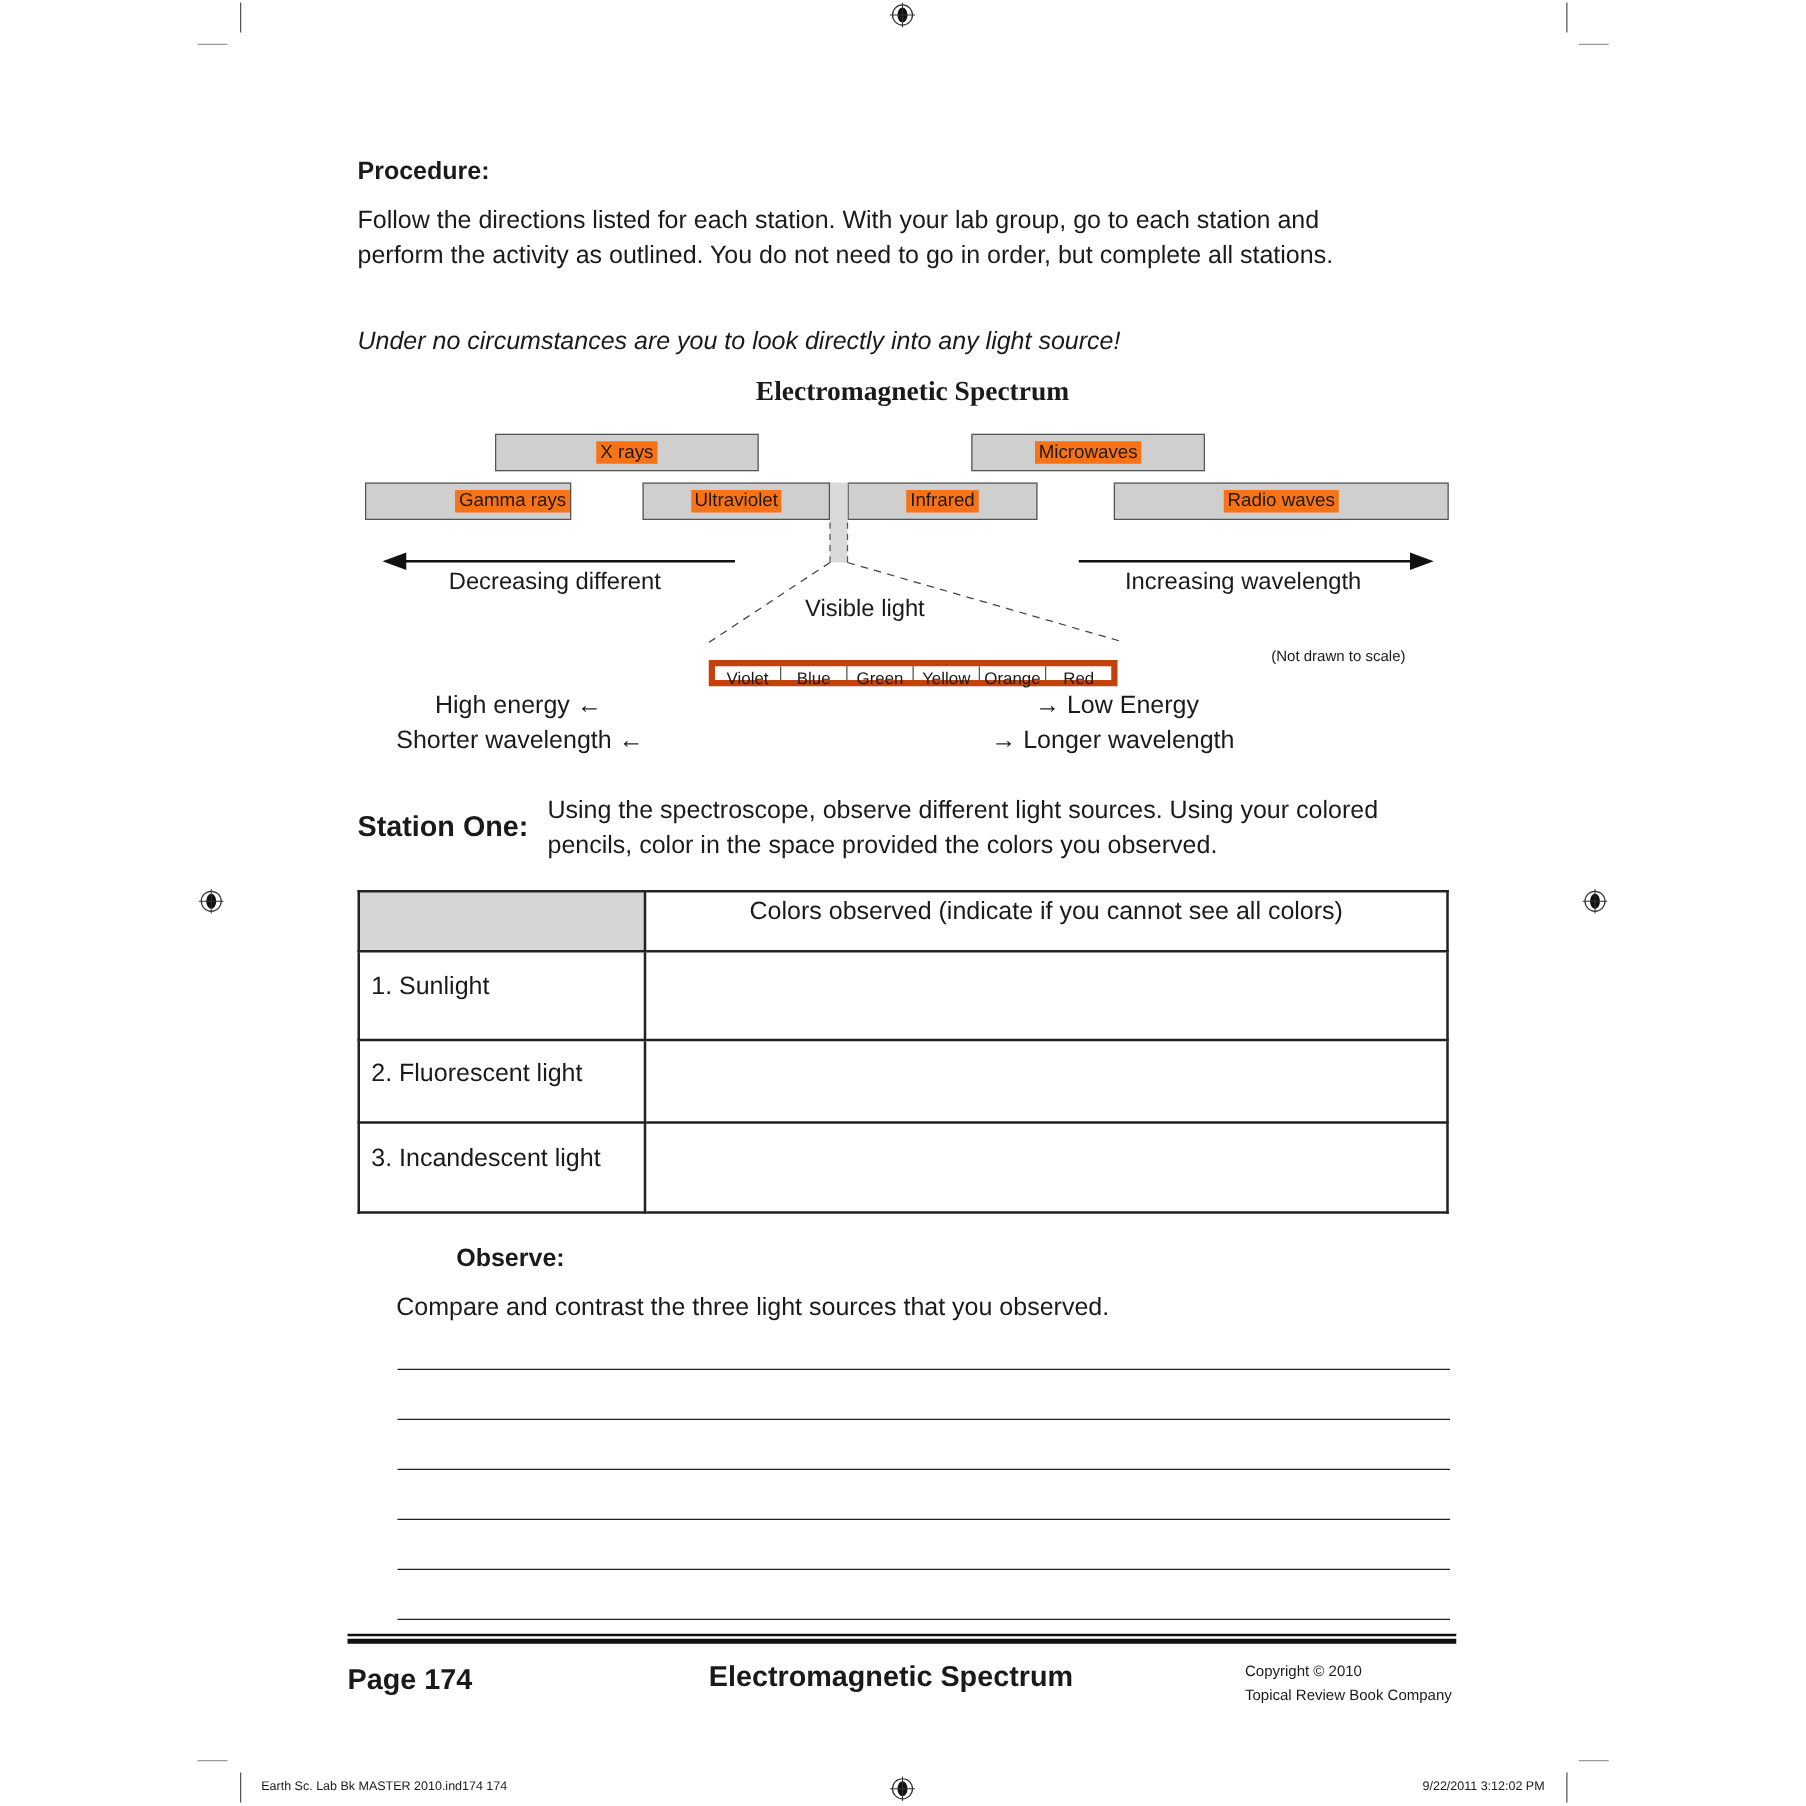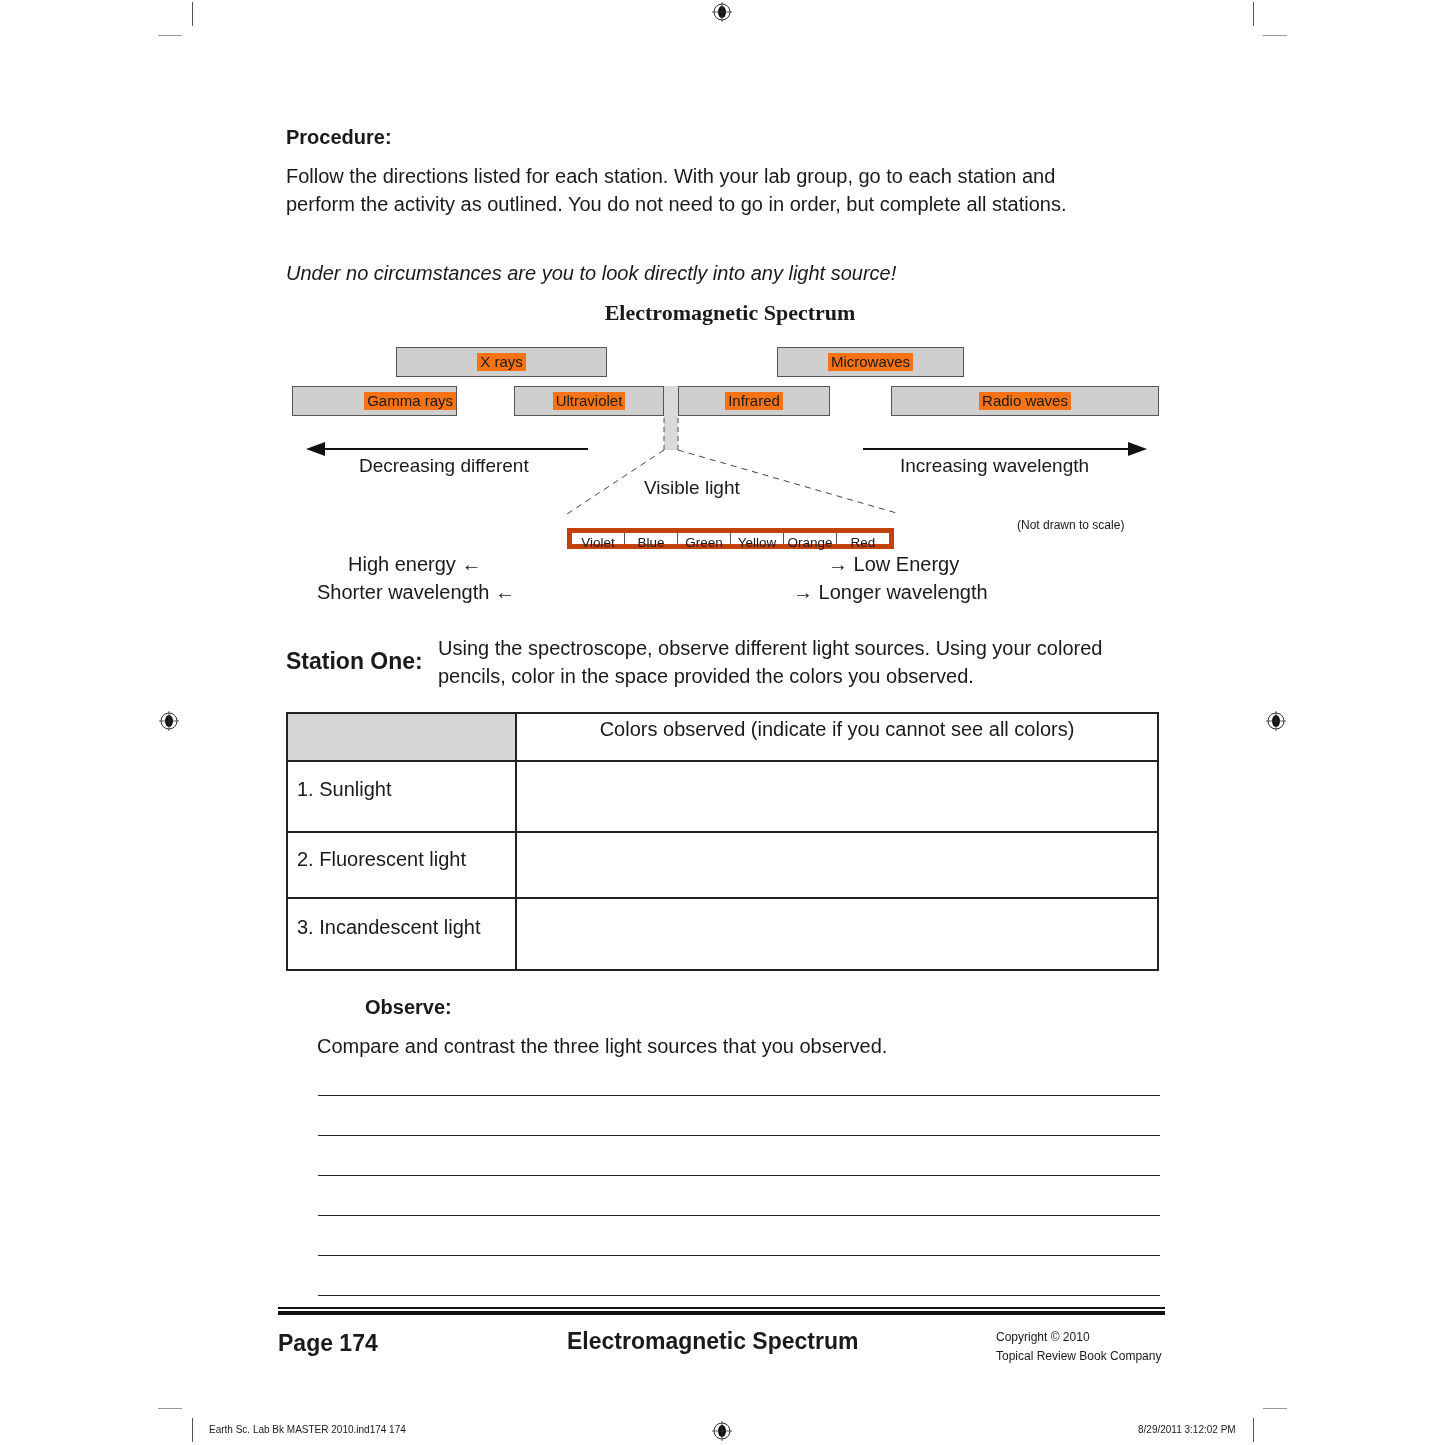--- a/index.html
+++ b/index.html
@@ -154,13 +154,13 @@
 
 <div class="abs" style="left:278px;top:1307px;width:887px;height:2px;background:#111;"></div>
 <div class="abs" style="left:278px;top:1311px;width:887px;height:4px;background:#111;"></div>
 
 <div class="abs" style="left:278px;top:1330px;font-size:23px;font-weight:bold;">Page 174</div>
 <div class="abs" style="left:567px;top:1328px;font-size:23px;font-weight:bold;">Electromagnetic Spectrum</div>
 <div class="abs" style="left:996px;top:1330px;font-size:12px;">Copyright © 2010</div>
 <div class="abs" style="left:996px;top:1349px;font-size:12px;">Topical Review Book Company</div>
 
 <div class="abs" style="left:209px;top:1424px;font-size:10px;">Earth Sc. Lab Bk MASTER 2010.ind174   174</div>
-<div class="abs" style="left:1138px;top:1424px;font-size:10px;">8/29/2011   3:12:02 PM</div>
+<div class="abs" style="left:1138px;top:1424px;font-size:10px;">9/22/2011   3:12:02 PM</div>
 
 </body></html>

